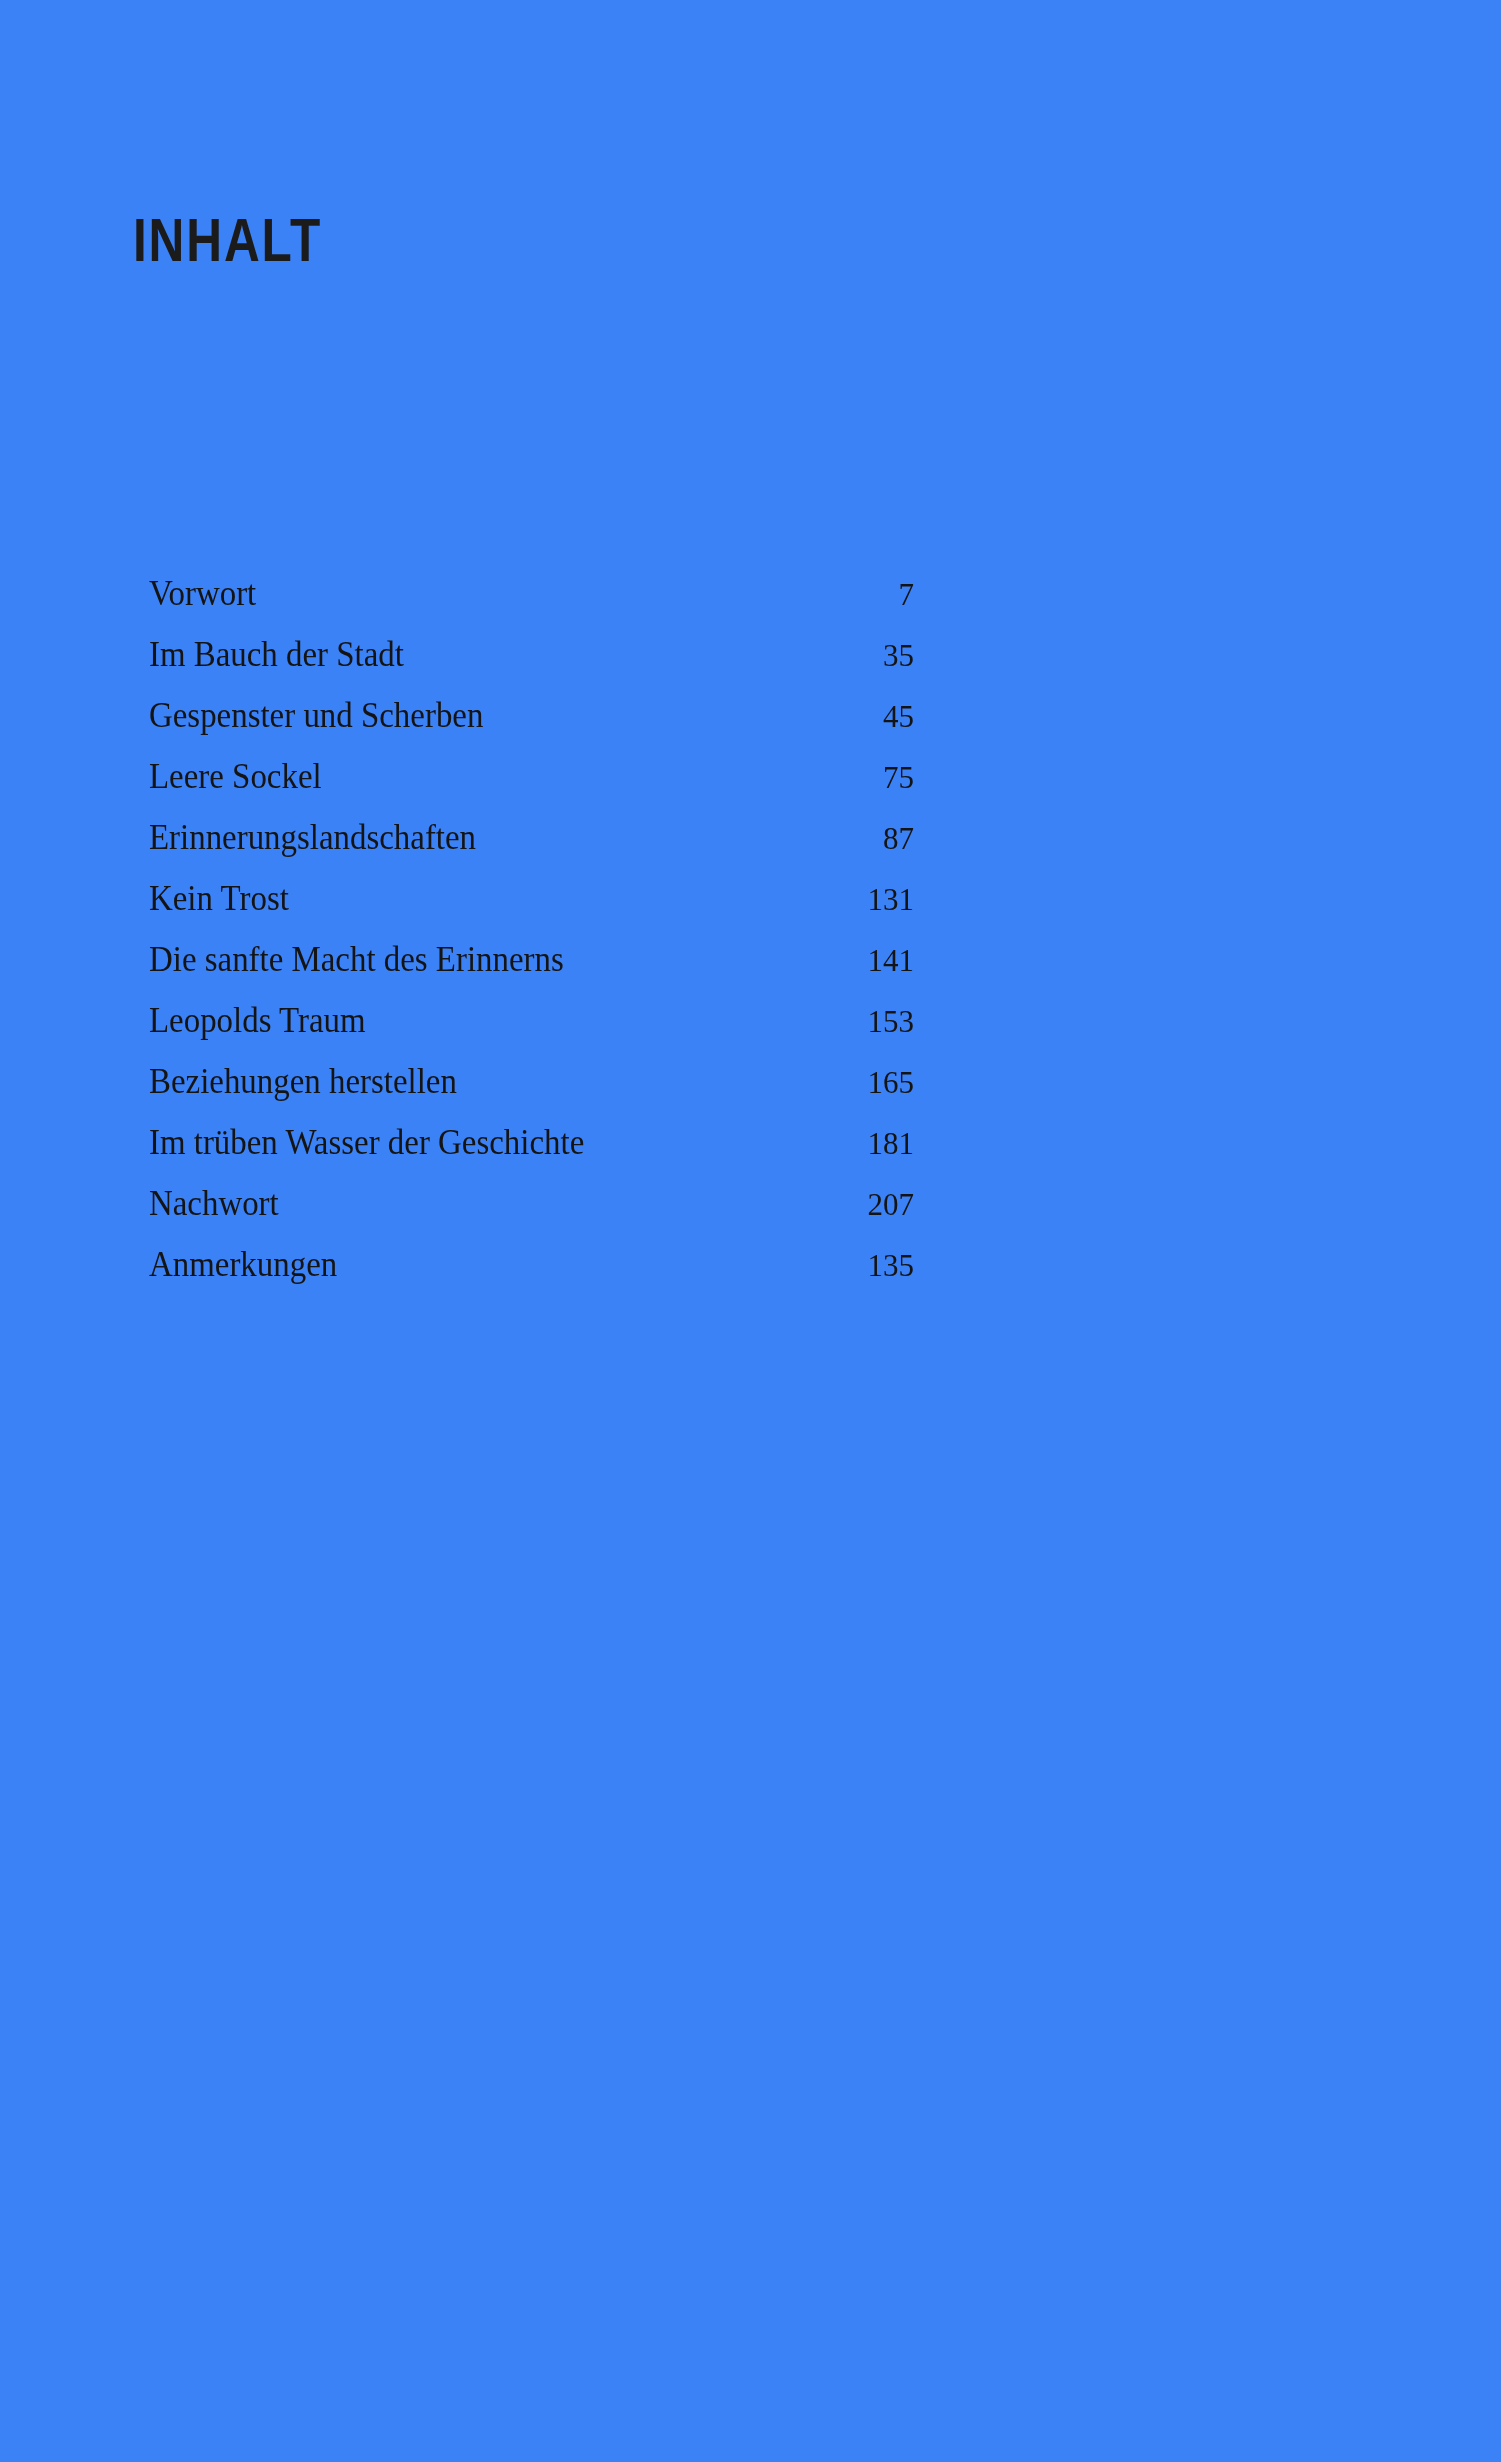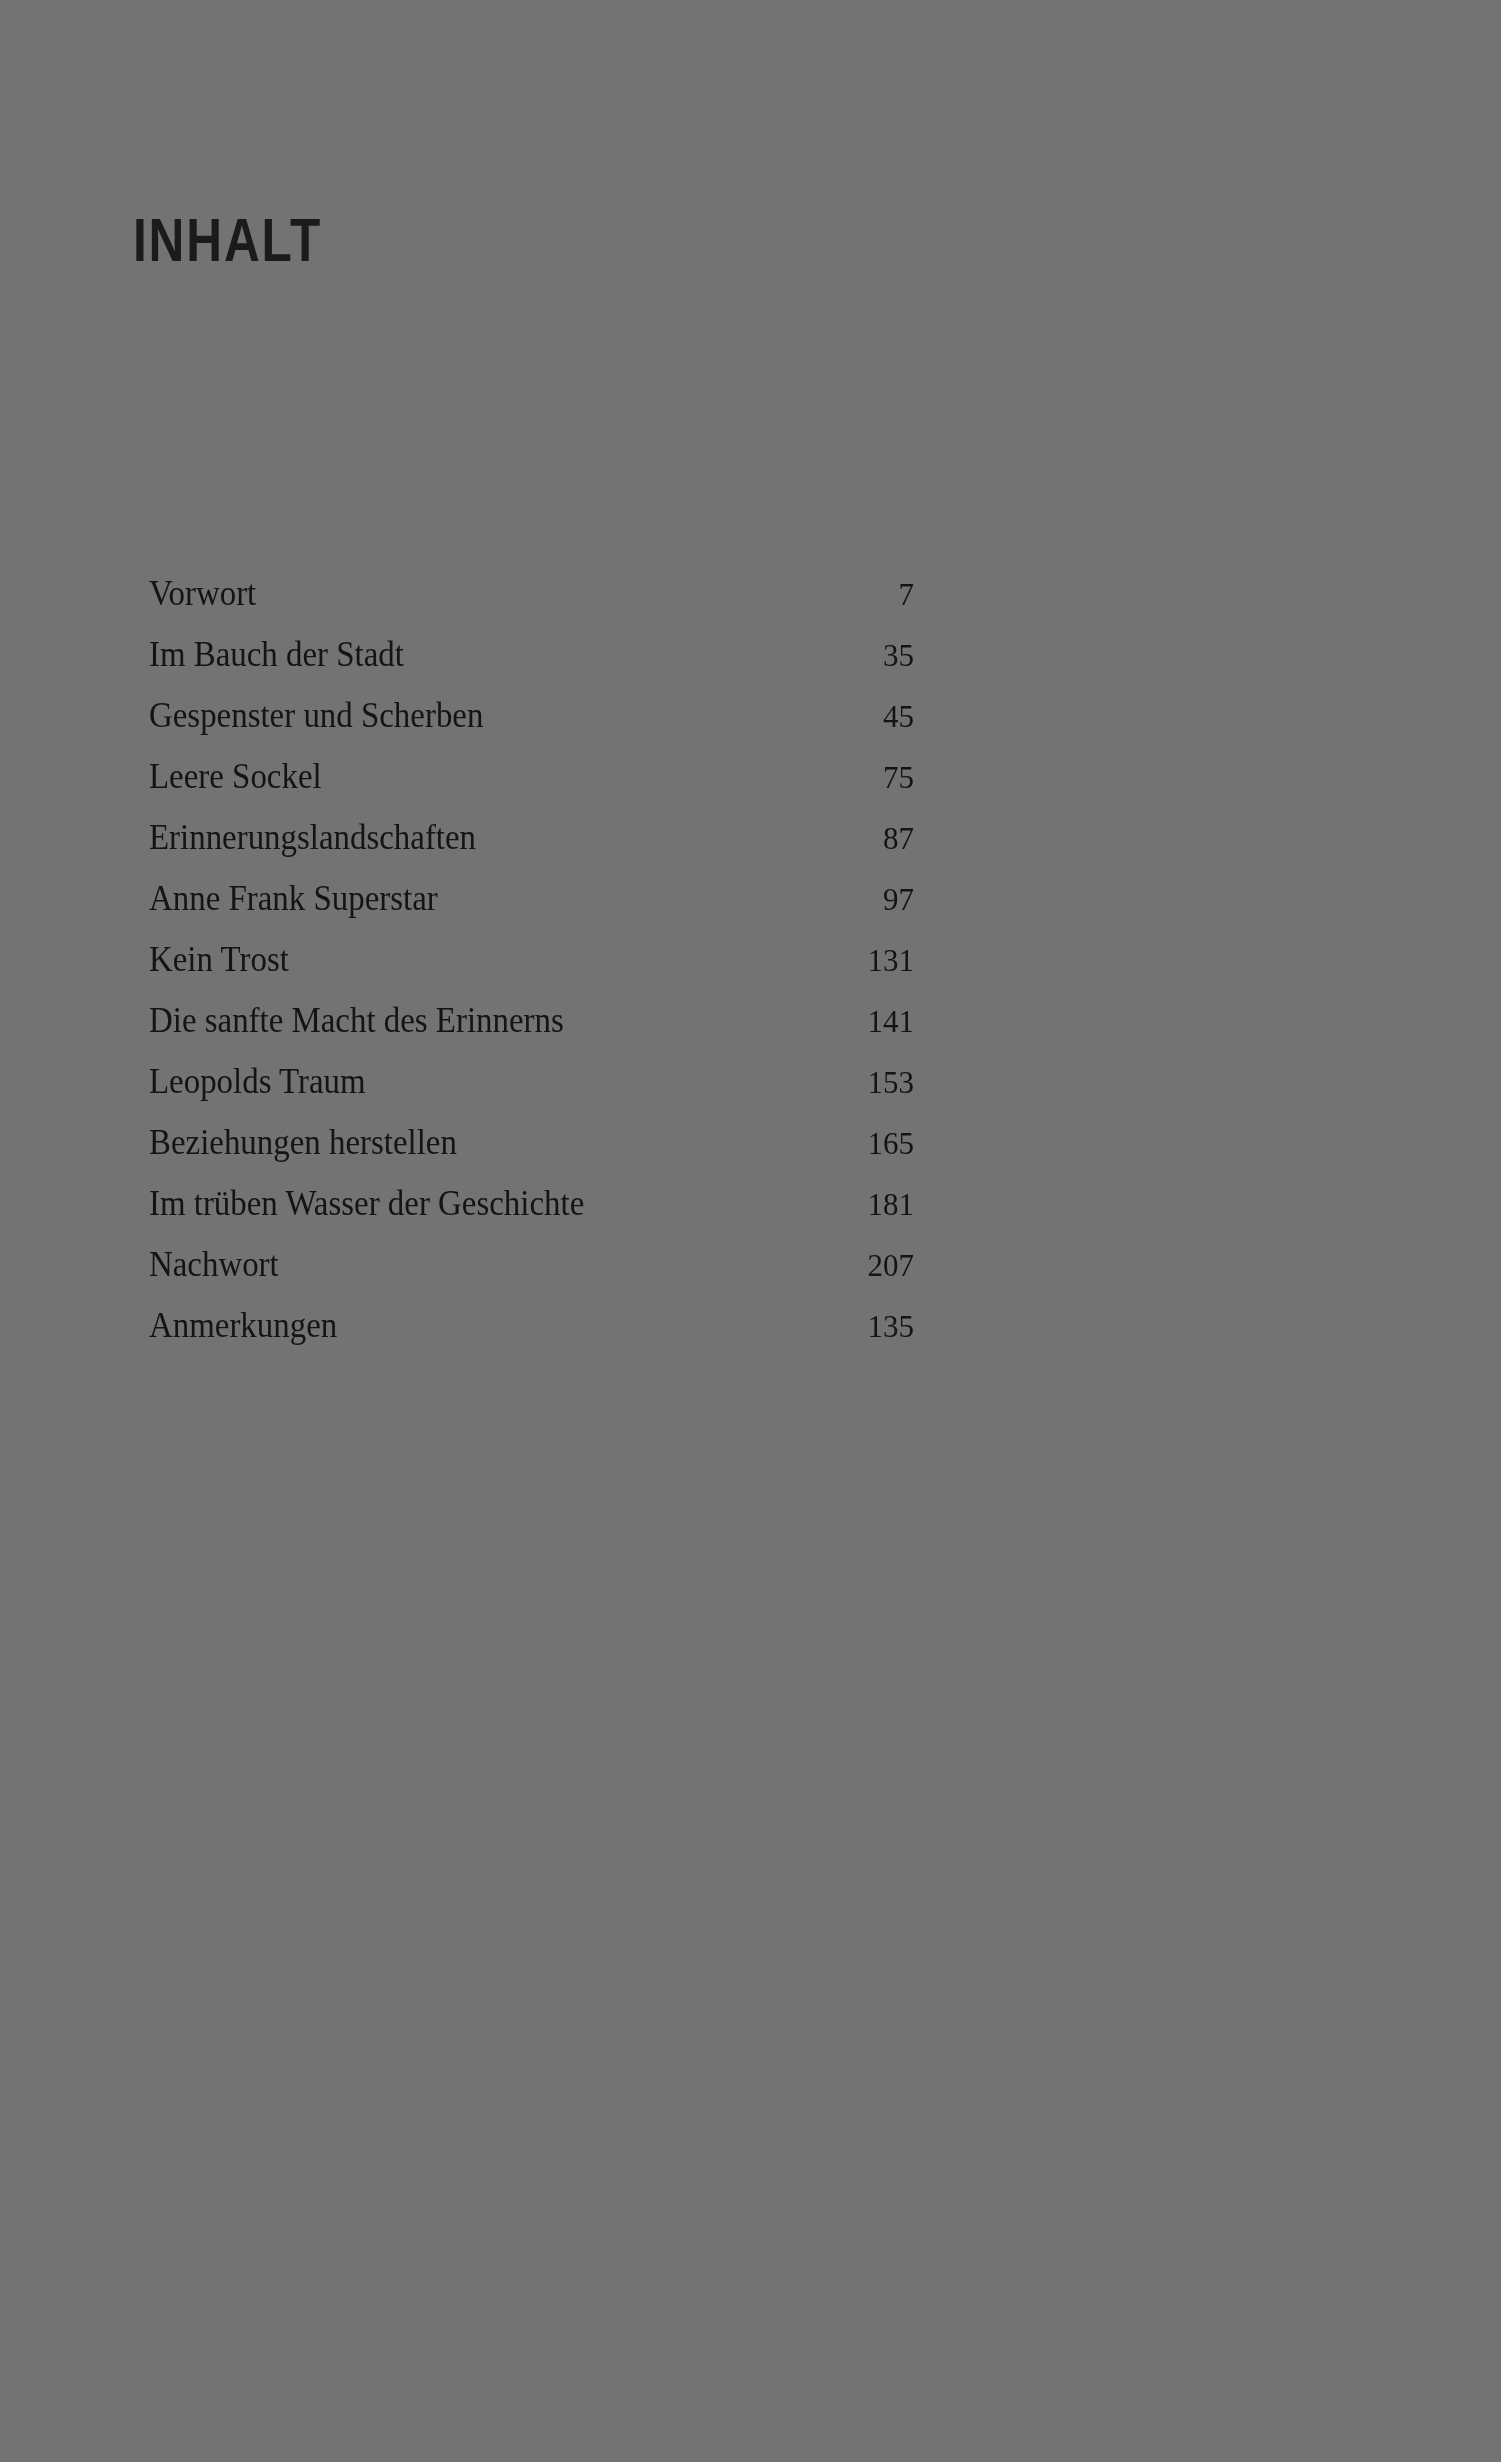--- a/index.html
+++ b/index.html
@@ -14,21 +14,21 @@
     background: #ffffff;
     font-family: "Liberation Serif", "DejaVu Serif", serif;
     -webkit-font-smoothing: antialiased;
     overflow: hidden;
   }
 
   .page {
     position: relative;
     width: 1501px;
     height: 2462px;
-    background: #737373;
+    background: #3b82f6;
     box-sizing: border-box;
   }
 
   
   .toc-title {
     position: absolute;
     left: 133px;
     top: 208px;
     margin: 0;
     font-family: "Liberation Sans", "DejaVu Sans", sans-serif;
@@ -105,24 +105,20 @@
       </li>
       <li class="toc-row">
         <span class="toc-label">Leere Sockel</span>
         <span class="toc-page">75</span>
       </li>
       <li class="toc-row">
         <span class="toc-label">Erinnerungslandschaften</span>
         <span class="toc-page">87</span>
       </li>
       <li class="toc-row">
-        <span class="toc-label">Anne Frank Superstar</span>
-        <span class="toc-page">97</span>
-      </li>
-      <li class="toc-row">
         <span class="toc-label">Kein Trost</span>
         <span class="toc-page">131</span>
       </li>
       <li class="toc-row">
         <span class="toc-label">Die sanfte Macht des Erinnerns</span>
         <span class="toc-page">141</span>
       </li>
       <li class="toc-row">
         <span class="toc-label">Leopolds Traum</span>
         <span class="toc-page">153</span>

